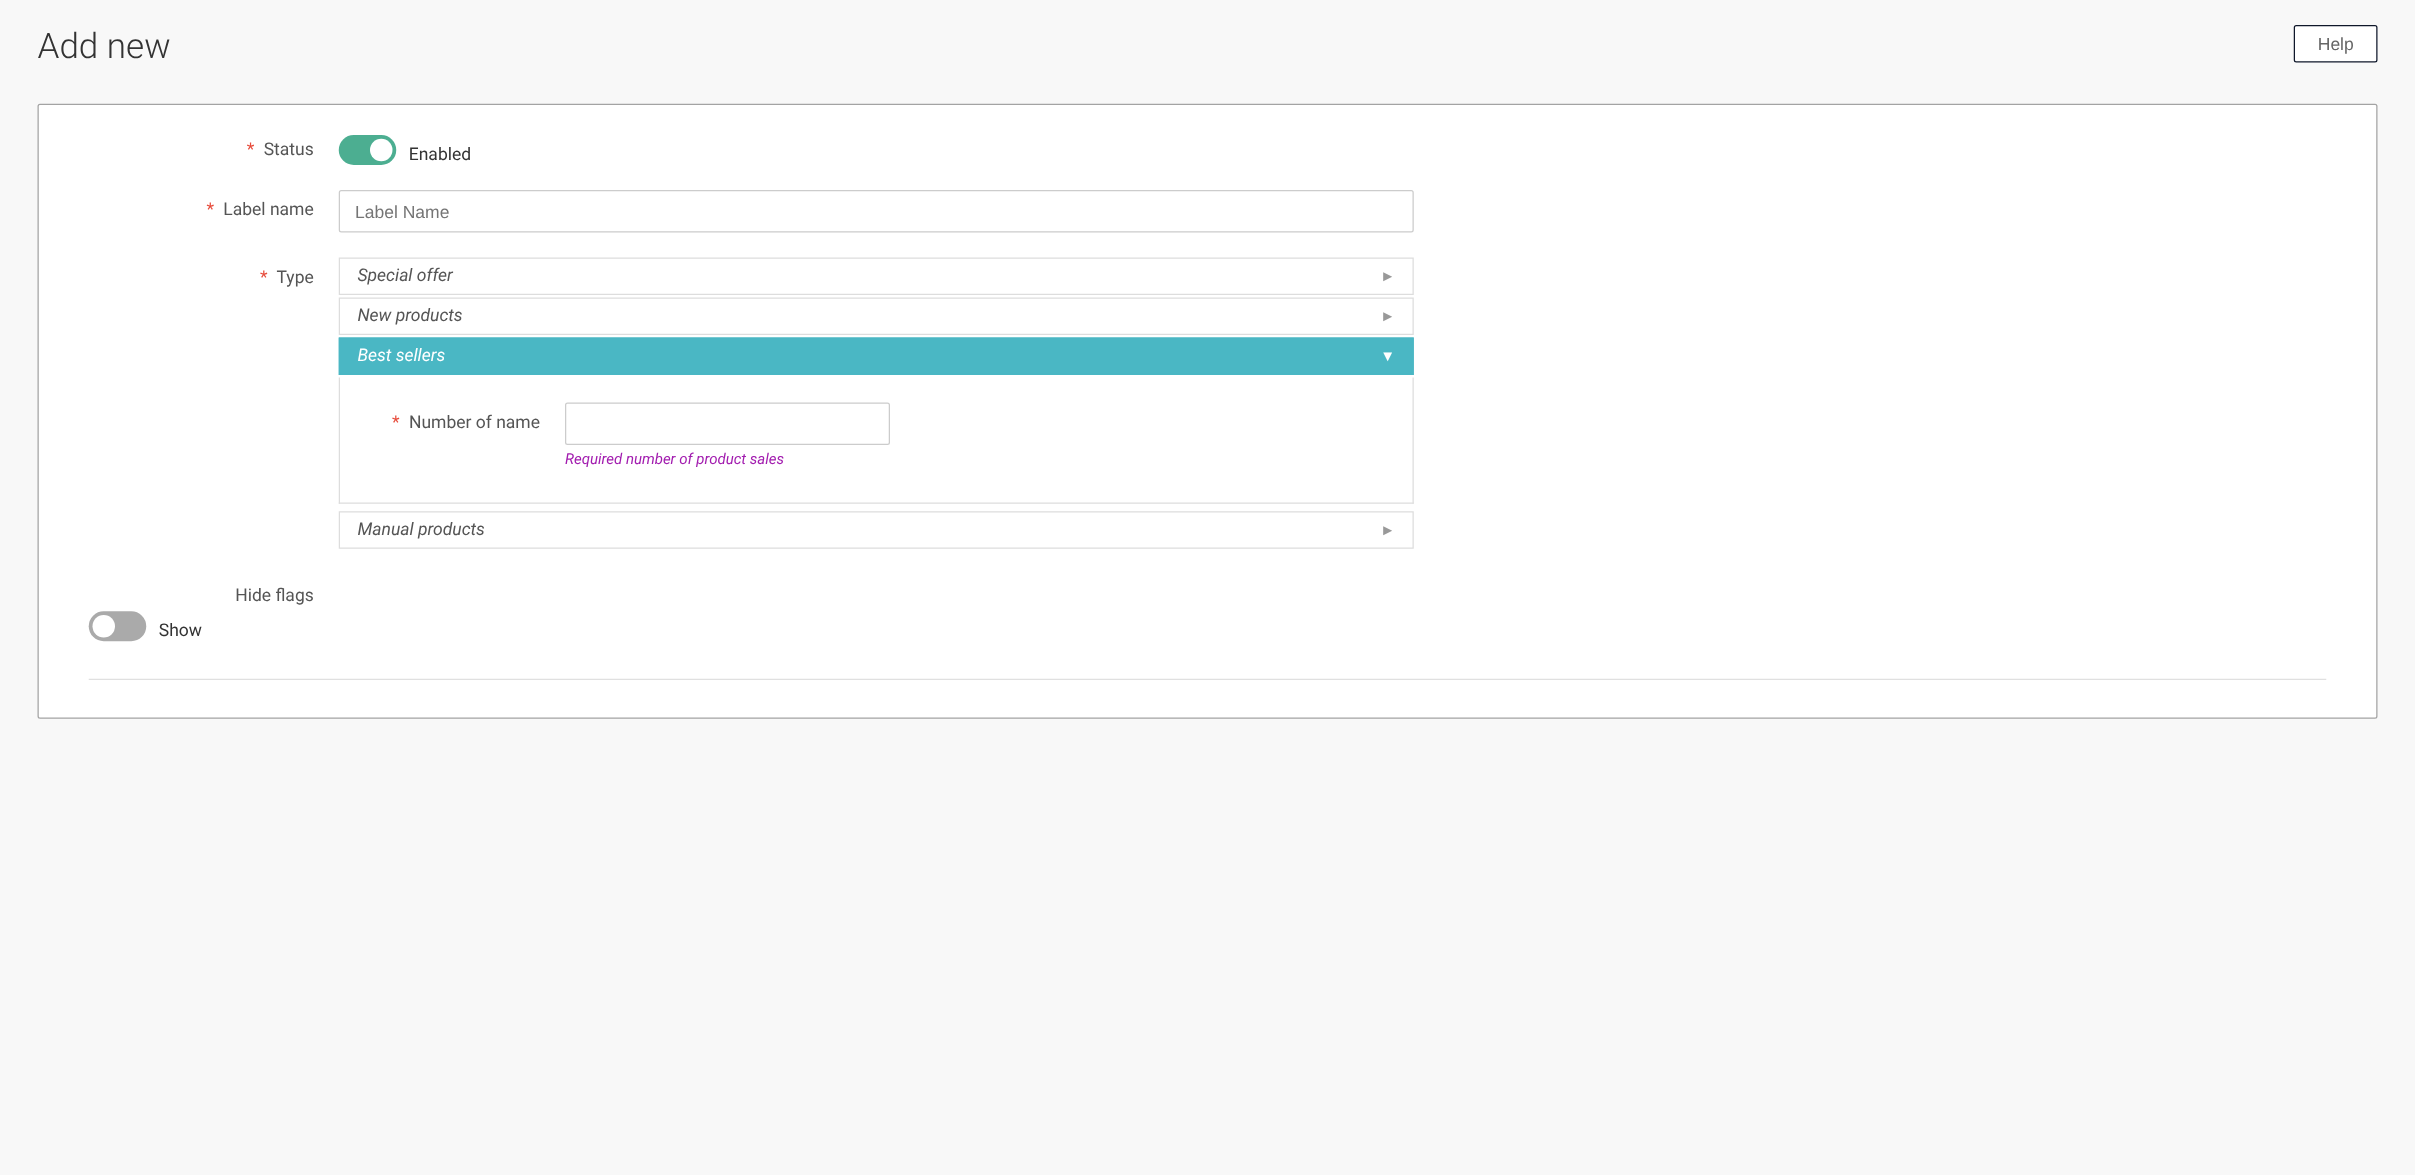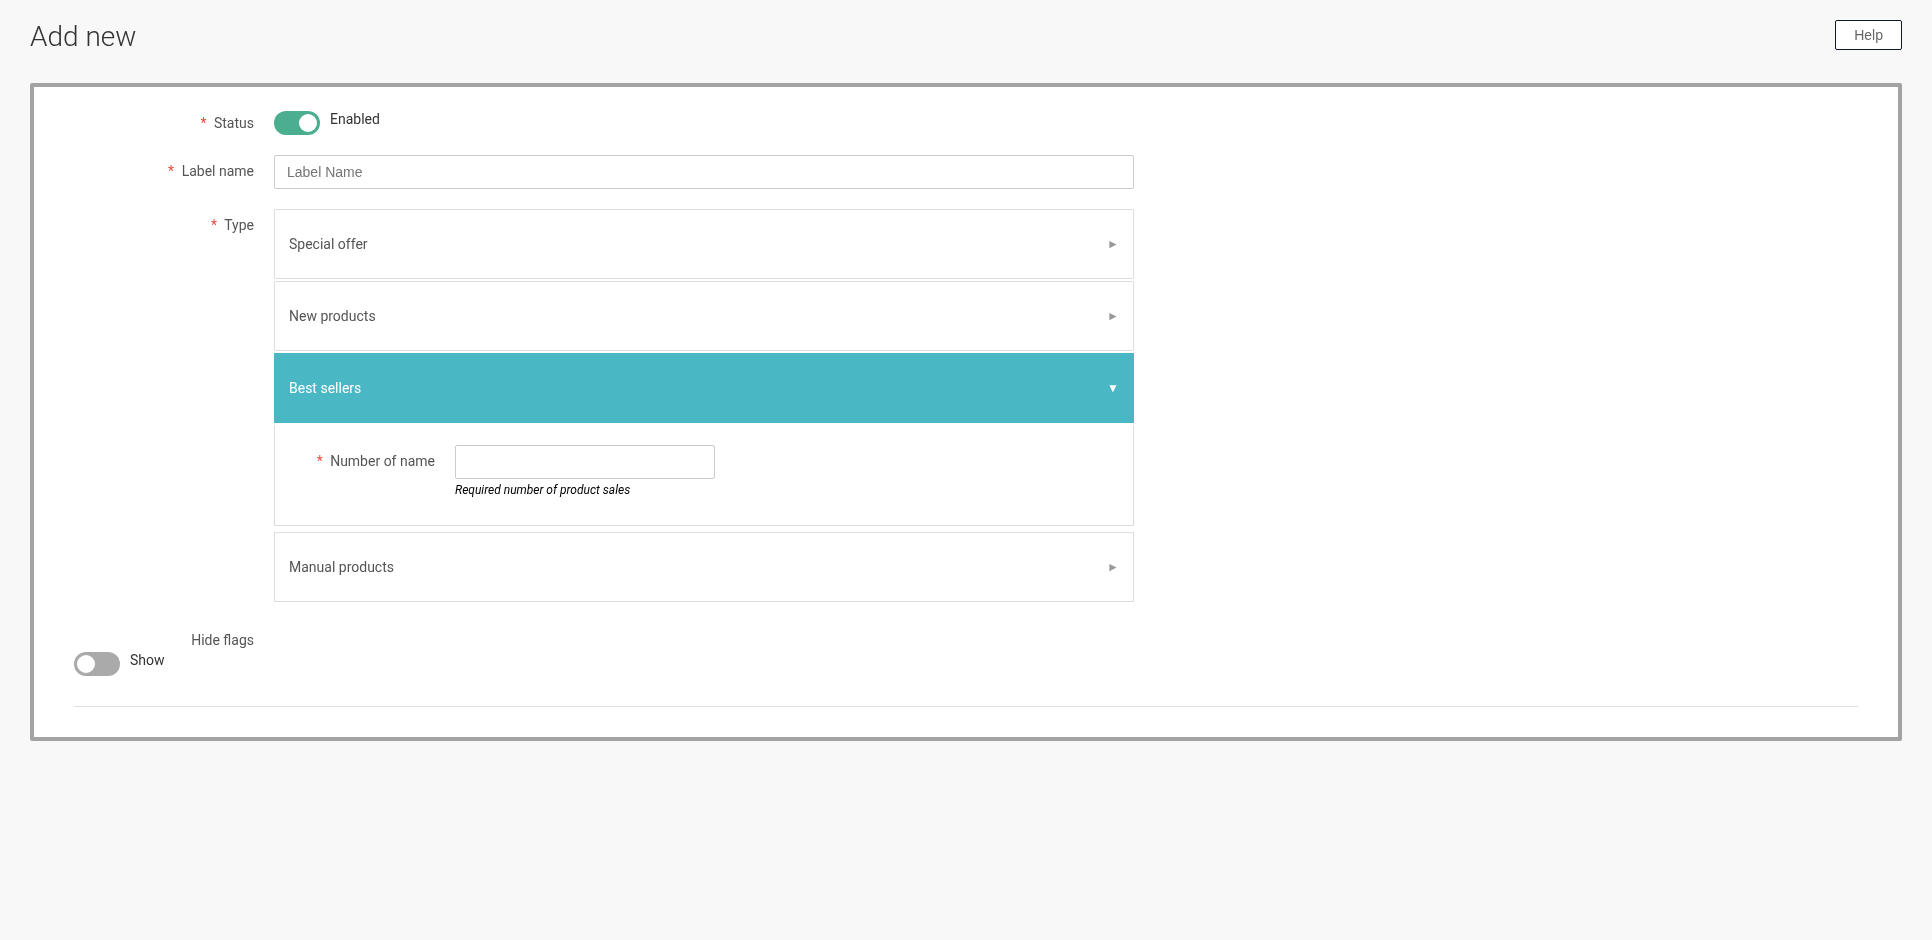--- a/index.html
+++ b/index.html
@@ -40,21 +40,21 @@
       background: #fff;
       color: #666;
       padding: 6px 18px;
       font-size: 14px;
       cursor: pointer;
       border-radius: 2px;
     }
 
     .form-container {
       background: #fff;
-      border: 4px solid #a3a3a3;
+      border: 1px solid #a3a3a3;
       border-radius: 2px;
       padding: 0;
     }
 
     .form-body {
       padding: 20px 40px 30px 40px;
     }
 
     .form-row {
       display: flex;
@@ -78,21 +78,21 @@
     }
 
     .form-control-wrap {
       flex: 1;
       max-width: 860px;
     }
 
     
     .toggle-wrap {
       display: flex;
-      align-items: flex-start;
+      align-items: flex-end;
       gap: 10px;
       padding-top: 4px;
     }
 
     .toggle {
       position: relative;
       width: 46px;
       height: 24px;
       cursor: pointer;
     }
@@ -146,27 +146,28 @@
       font-size: 14px;
       color: #999;
       outline: none;
     }
 
     
     .type-option {
       display: flex;
       align-items: center;
       justify-content: space-between;
-      padding: 26px 14px;
+      padding: 6px 14px;
       border: 1px solid #ddd;
       margin-bottom: 2px;
       cursor: pointer;
       background: #fff;
       font-size: 14px;
       color: #555;
+      font-style: italic;
     }
 
     .type-option.active {
       background: #4ab7c4;
       color: #fff;
       border-color: #4ab7c4;
       text-align: center;
     }
 
     .type-option .arrow {
@@ -211,21 +212,21 @@
       width: 260px;
       padding: 8px 12px;
       border: 1px solid #ccc;
       border-radius: 2px;
       font-size: 14px;
       outline: none;
     }
 
     .helper-text {
       font-size: 12px;
-      color: #000000;
+      color: #a21caf;
       font-style: italic;
       margin-top: 4px;
     }
 
     
     .hide-flags-section {
       margin-top: 20px;
       flex-direction: column;
     }
 

